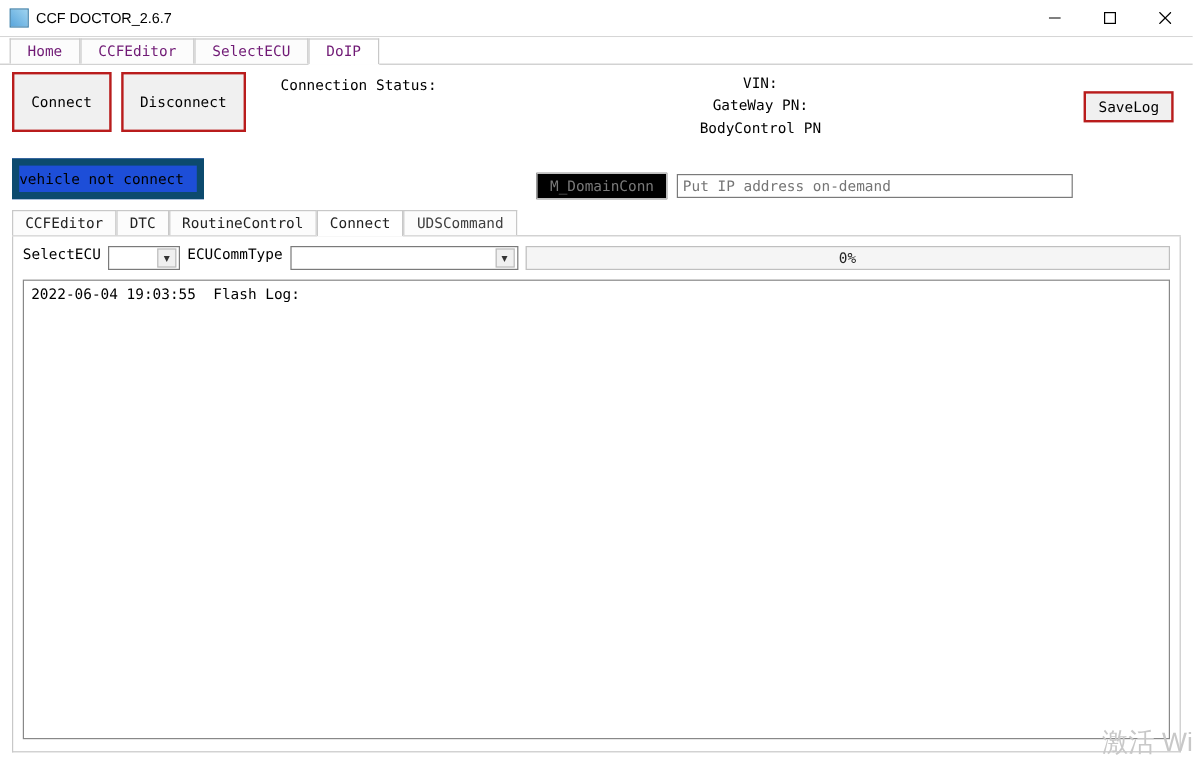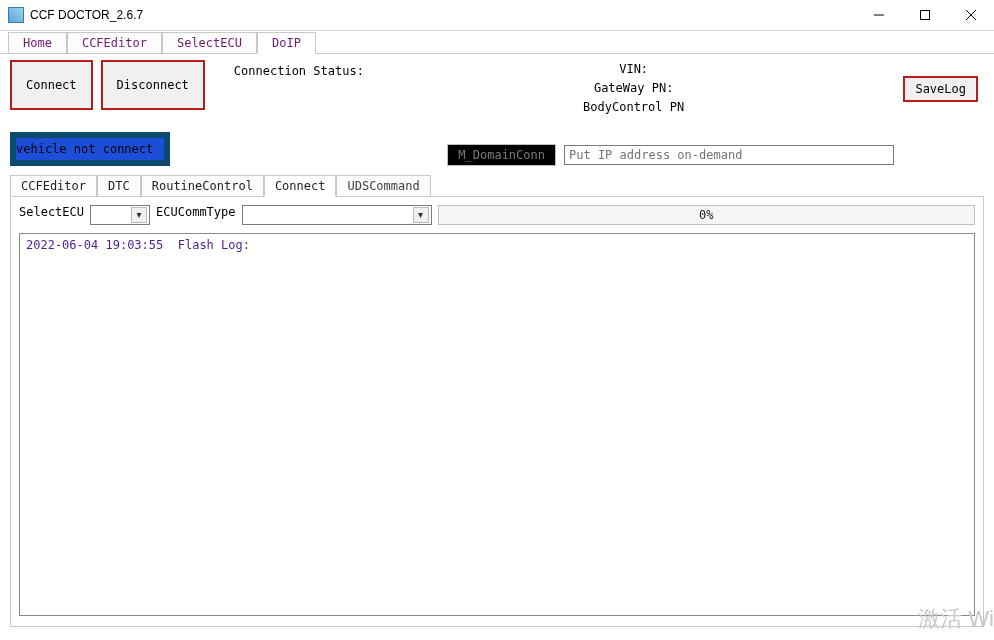--- a/index.html
+++ b/index.html
@@ -200,21 +200,21 @@
     margin-bottom:8px;
   }
   .big-btn.start { height:70px; }
   .logbox {
     flex:1;
     border:1px solid #888;
     background:#fff;
     padding:4px 6px;
     font-family:"NSimSun","SimSun",monospace;
     white-space:pre;
-    color:#4c1d95;
+    color:#000000;
     overflow:auto;
   }
   .watermark {
     position:fixed;
     right:0; bottom:6px;
     color:#c8c8c8;
     font-size:22px;
     font-family:"Microsoft YaHei",sans-serif;
     pointer-events:none;
     user-select:none;

